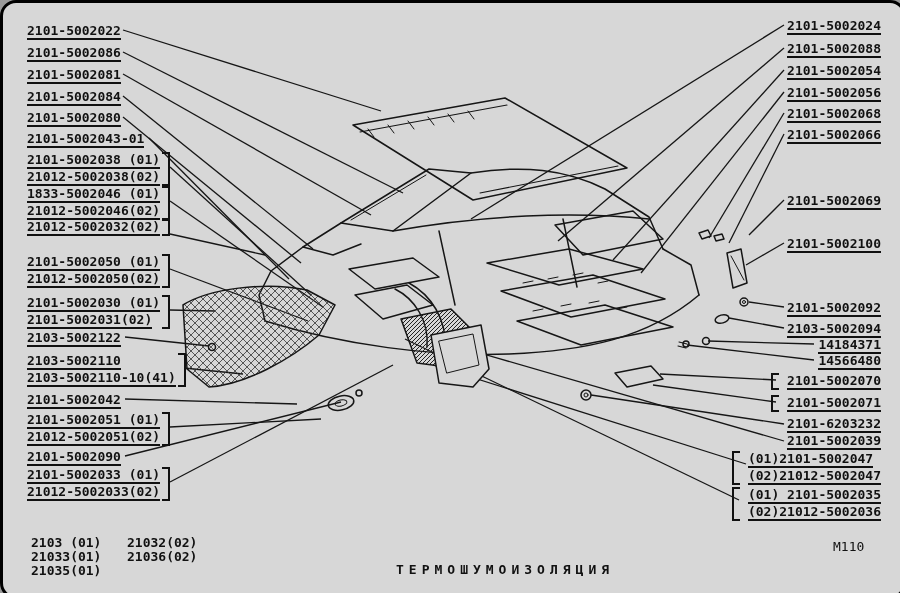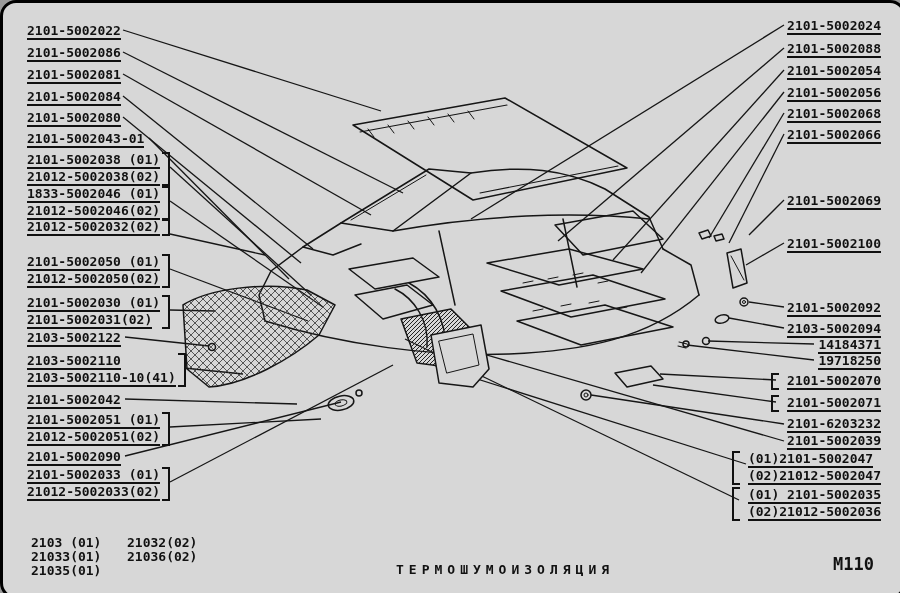--- a/index.html
+++ b/index.html
@@ -26,21 +26,21 @@
   .br-left::before {
     content:""; position:absolute; left:0; top:0; bottom:0; width:6px;
     border:2px solid #111; border-right:none;
   }
   .title {
     position:absolute; z-index:2; left:393px; top:543px;
     font-size:13px; font-weight:bold; letter-spacing:5px;margin-top:16px;
   }
   .models { position:absolute; z-index:2; left:28px; top:533px; font-size:13px; font-weight:bold; line-height:14px; }
   .models .c1 { display:inline-block; width:96px; }
-  .pagecode { position:absolute; z-index:2; left:830px; top:551px; font-size:17px; font-weight:bold; }
+  .pagecode { position:absolute; z-index:2; left:830px; top:536px; font-size:13px; font-weight:normal; }
 </style>
 </head>
 <body>
 
 <div class="page">
 
   <svg class="art" width="900" height="593" viewBox="0 0 900 593">
     <defs>
       <pattern id="xhatch" width="8" height="8" patternUnits="userSpaceOnUse">
         <path d="M0,8 L8,0 M0,0 L8,8" stroke="#333" stroke-width="0.8" fill="none"></path>
@@ -201,21 +201,21 @@
   <div class="lbl right" style="top:38px"><span class="pn">2101-5002088</span></div>
   <div class="lbl right" style="top:60px"><span class="pn">2101-5002054</span></div>
   <div class="lbl right" style="top:82px"><span class="pn">2101-5002056</span></div>
   <div class="lbl right" style="top:103px"><span class="pn">2101-5002068</span></div>
   <div class="lbl right" style="top:124px"><span class="pn">2101-5002066</span></div>
   <div class="lbl right" style="top:190px"><span class="pn">2101-5002069</span></div>
   <div class="lbl right" style="top:233px"><span class="pn">2101-5002100</span></div>
   <div class="lbl right" style="top:297px"><span class="pn">2101-5002092</span></div>
   <div class="lbl right" style="top:318px"><span class="pn">2103-5002094</span></div>
   <div class="lbl right" style="top:334px"><span class="pn">14184371</span></div>
-  <div class="lbl right" style="top:350px"><span class="pn">19718250</span></div>
+  <div class="lbl right" style="top:350px"><span class="pn">14566480</span></div>
   <div class="lbl right br-left" style="top:370px"><span class="pn">2101-5002070</span></div>
   <div class="lbl right br-left" style="top:392px"><span class="pn">2101-5002071</span></div>
   <div class="lbl right" style="top:413px"><span class="pn">2101-6203232</span></div>
   <div class="lbl right" style="top:430px"><span class="pn">2101-5002039</span></div>
 
   <div class="lbl right br-left" style="top:448px">
     <div><span class="pn">(01)2101-5002047</span></div>
     <div><span class="pn">(02)21012-5002047</span></div>
   </div>
   <div class="lbl right br-left" style="top:484px">

